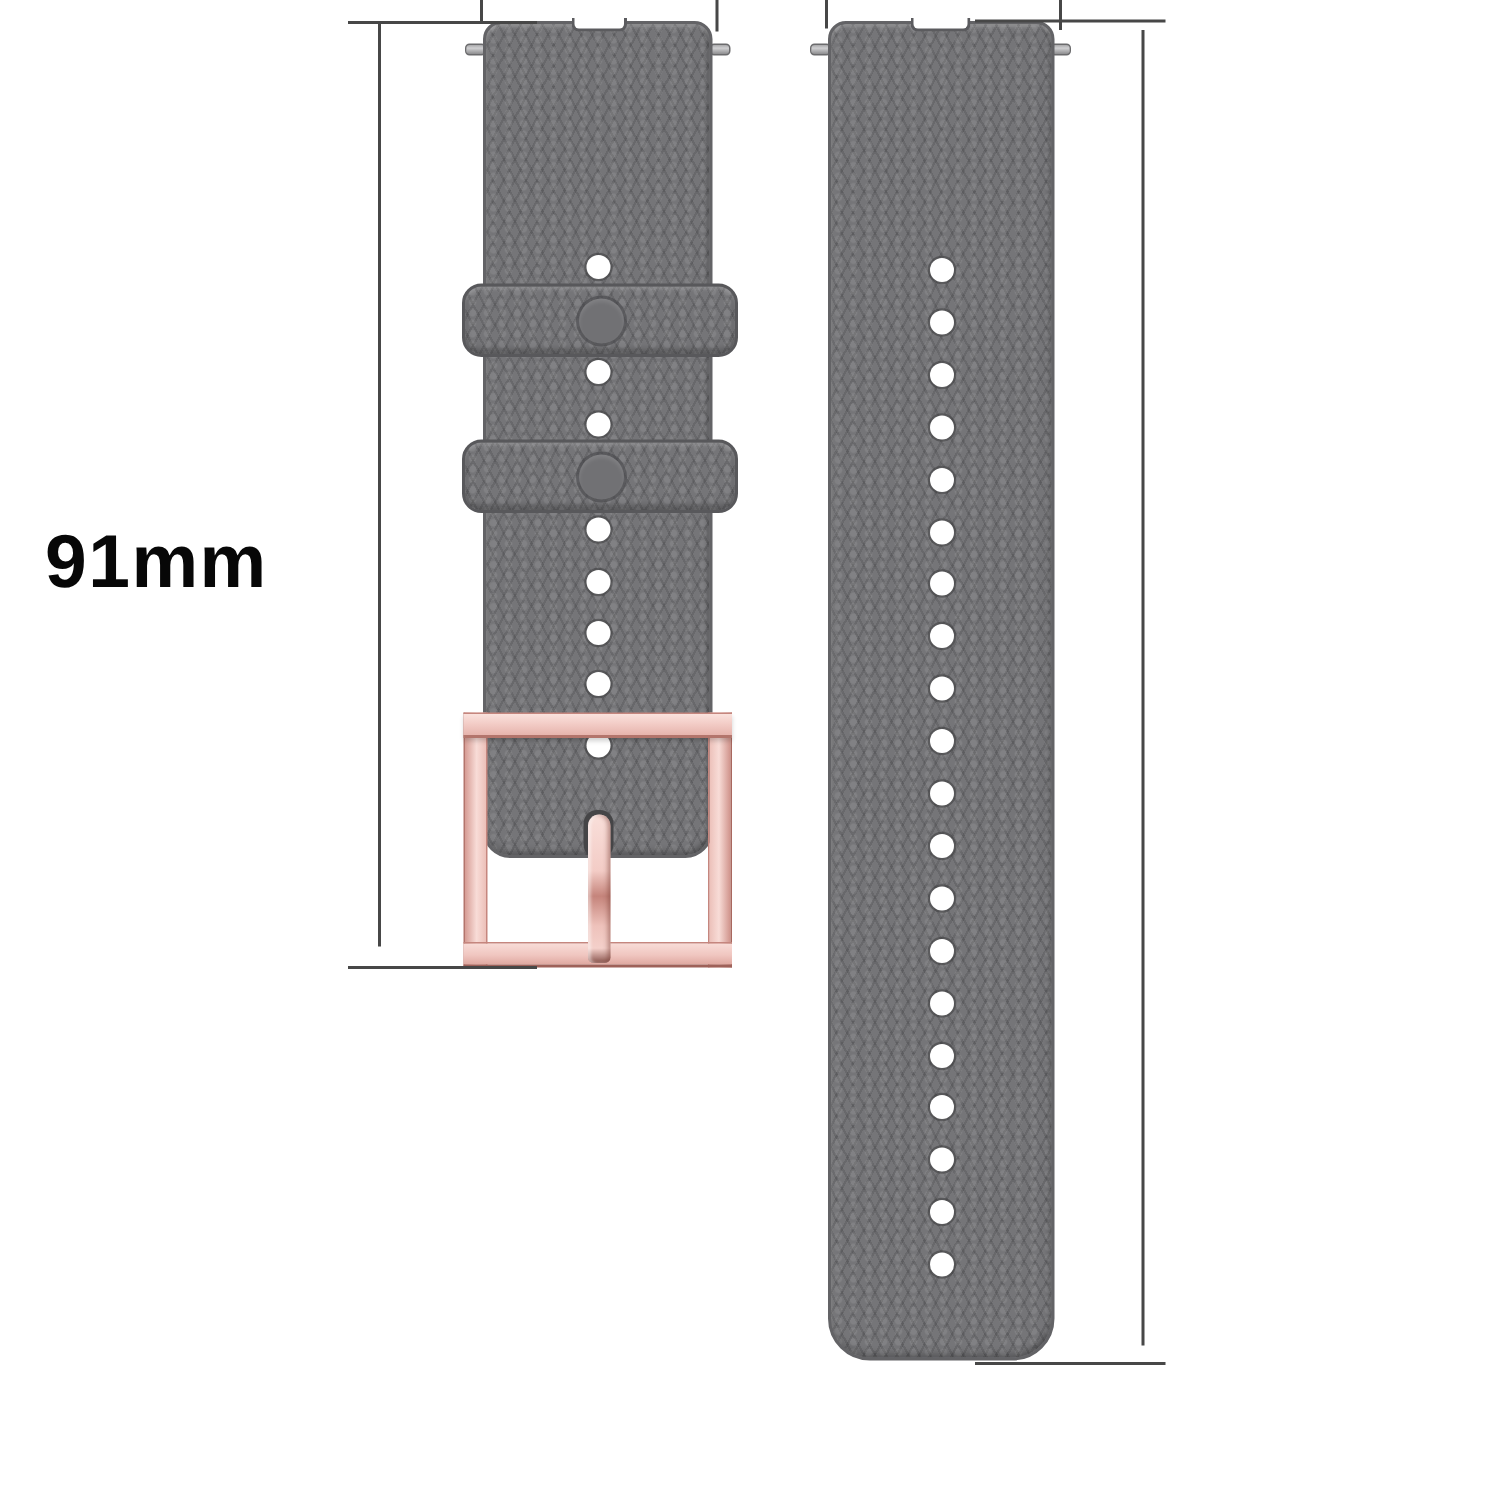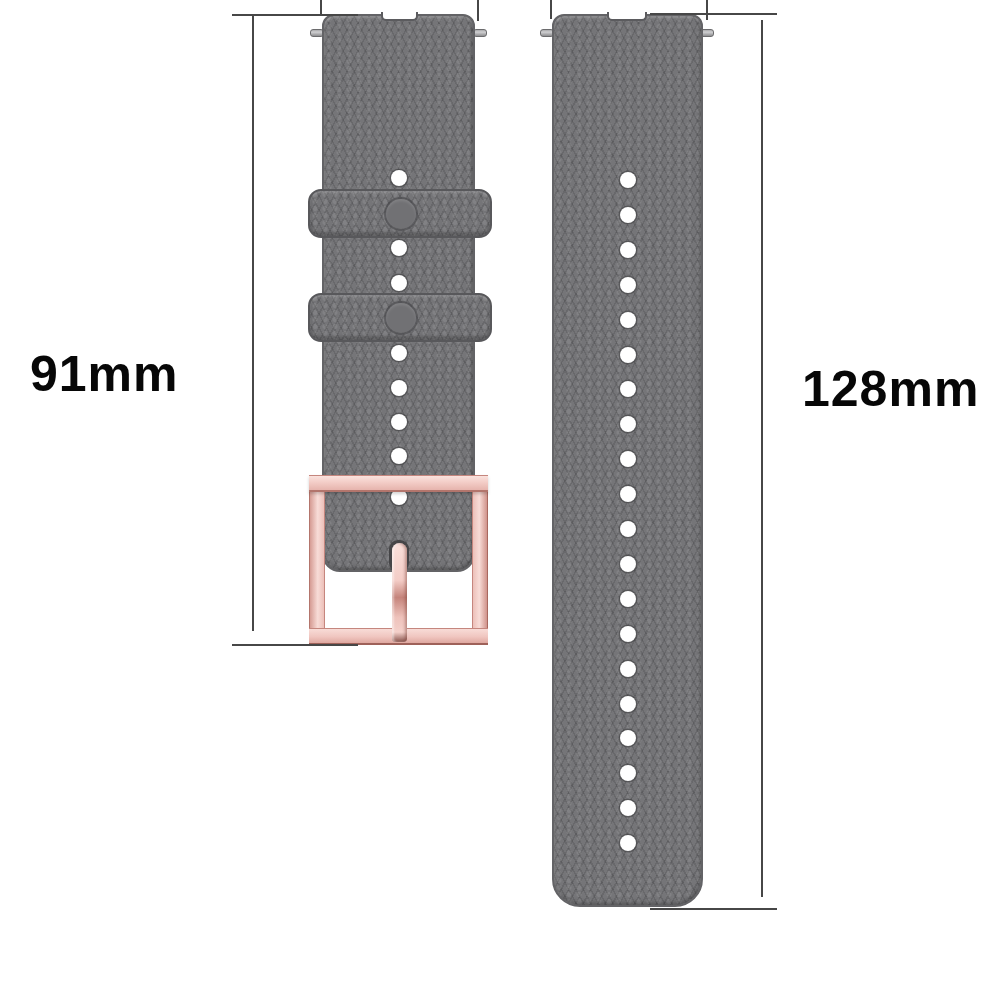--- a/index.html
+++ b/index.html
@@ -141,15 +141,14 @@
   <div class="abs dim" style="left:232px;top:14px;width:126px;height:2px;"></div>
   <div class="abs dim" style="left:252px;top:15px;width:2px;height:616px;"></div>
   <div class="abs dim" style="left:232px;top:644px;width:126px;height:2px;"></div>
   <div class="abs dim-label" style="left:30px;top:349px;">91mm</div>
 
   <div class="abs dim" style="left:550px;top:0;width:2px;height:19px;"></div>
   <div class="abs dim" style="left:706px;top:0;width:2px;height:20px;"></div>
   <div class="abs dim" style="left:650px;top:13px;width:127px;height:2px;"></div>
   <div class="abs dim" style="left:761px;top:20px;width:2px;height:877px;"></div>
   <div class="abs dim" style="left:650px;top:908px;width:127px;height:2px;"></div>
-  <div class="abs dim-label" style="left:802px;top:364px;">128mm</div>
 
 </div>
 
 </body></html>

